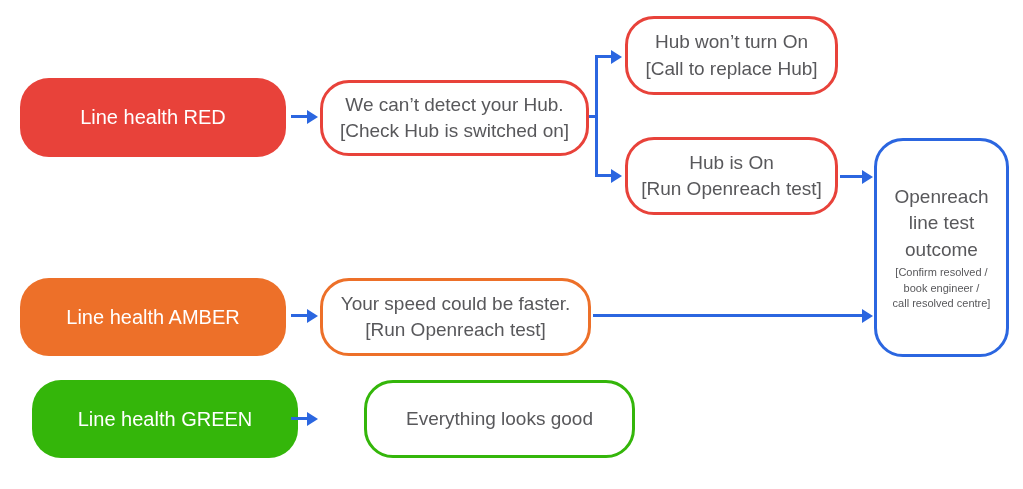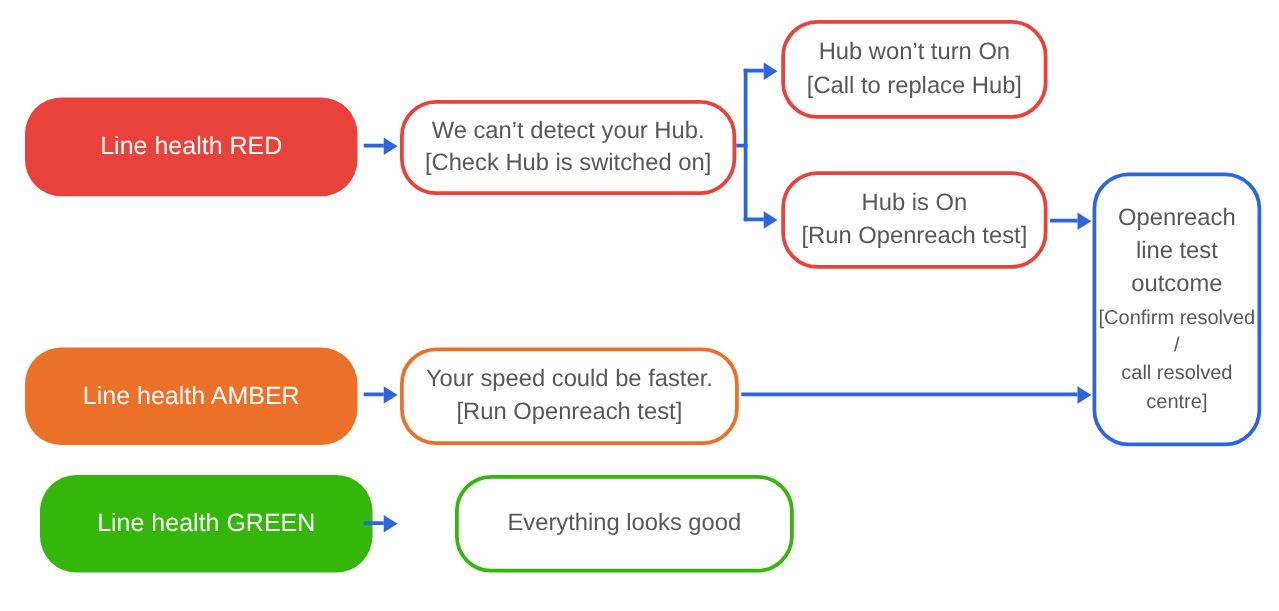--- a/index.html
+++ b/index.html
@@ -26,21 +26,21 @@
   .outlined.green{ border:3px solid var(--green);margin-left:44px; }
   .outlined.blue{ border:3px solid var(--blue); }
   .hline{ position:absolute; height:3px; background:var(--blue); }
   .vline{ position:absolute; width:3px; background:var(--blue); }
   .ahead{
     position:absolute; width:0; height:0;
     border-top:7px solid transparent; border-bottom:7px solid transparent;
     border-left:11px solid var(--blue);
   }
   .final-main{ font-size:19px; line-height:1.4; color:var(--text_gray); }
-  .final-sub{ font-size:16px; line-height:1.4; color:var(--text_gray); margin-top:2px; }
+  .final-sub{ font-size:11px; line-height:1.4; color:var(--text_gray); margin-top:2px; }
 </style>
 </head>
 <body>
 
 <div class="canvas">
 
   <div class="box filled red" style="left:20px; top:78px; width:266px; height:79px;">
     <span>Line health RED</span>
   </div>
 
@@ -77,20 +77,21 @@
   </div>
 
   <div class="box outlined blue" style="left:874px; top:138px; width:135px; height:219px;">
     <div class="final-main">
       <div>Openreach</div>
       <div>line test</div>
       <div>outcome</div>
     </div>
     <div class="final-sub">
       <div>[Confirm resolved /</div>
+      <div>book engineer /</div>
       <div>call resolved centre]</div>
     </div>
   </div>
 
   <div>
     <span class="hline" style="left:291px; top:115px; width:16px;"></span>
     <span class="ahead" style="left:307px; top:110px;"></span>
   </div>
 
   <div>

